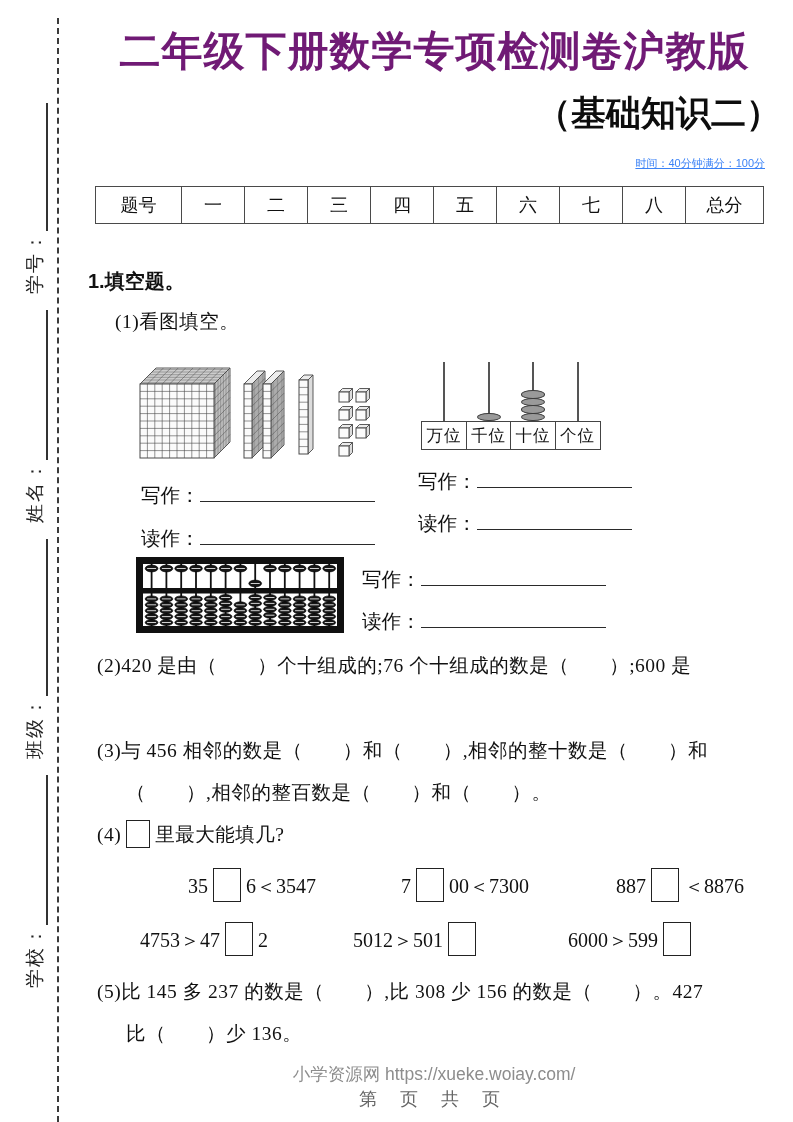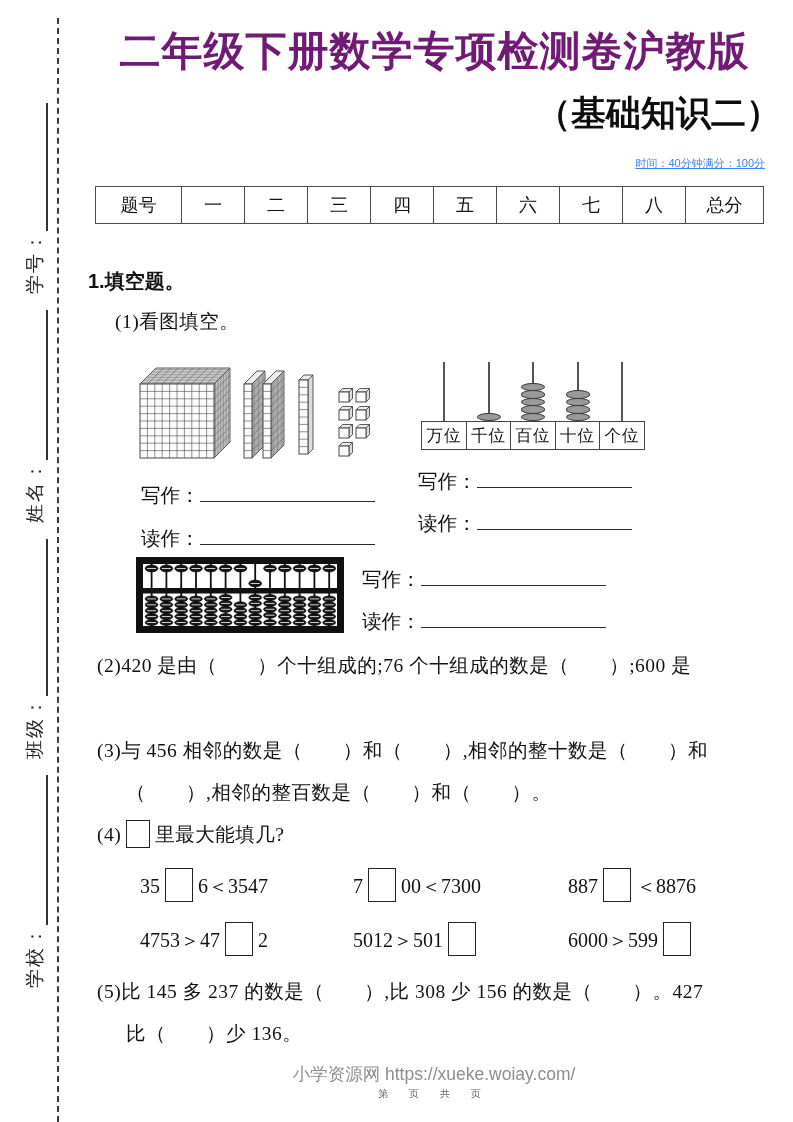--- a/index.html
+++ b/index.html
@@ -67,29 +67,29 @@
   .wrA1 { left:141px; top:482px; } .wrA2 { left:141px; top:525px; }
   .wrB1 { left:418px; top:468px; } .wrB2 { left:418px; top:510px; }
   .wrC1 { left:362px; top:566px; } .wrC2 { left:362px; top:608px; }
   .b175{width:175px}.b155{width:155px}.b185{width:185px}
   
   .sq { display:inline-block; border:1.7px solid #222; background:#fff; vertical-align:-7px; }
   .sq-sm { width:24px; height:28px; margin:0 5px; }
   .sq-lg { width:28px; height:34px; margin:0 5px; vertical-align:-9px; }
   .q4row { position:absolute; font-size:20px; white-space:nowrap; }
   .q4item { position:absolute; }
-  .r1 { top:868px; } .r2 { top:922px; }
+  .r1 { top:868px;margin-left:48px; } .r2 { top:922px; }
   .c1 { left:140px; } .c2 { left:353px; } .c3 { left:568px; }
   
   .footer-site { position:absolute; left:88px; right:13px; top:1062px; text-align:center;
     font-family:"Liberation Sans","DejaVu Sans",sans-serif;
     font-size:17.5px; color:#8d8d8d; }
   .footer-page { position:absolute; left:88px; right:13px; top:1087px; text-align:center;
     font-family:"Liberation Sans","DejaVu Sans",sans-serif;
-    font-size:10px; color:#666; letter-spacing:9px; }
+    font-size:18px; color:#666; letter-spacing:9px; }
 </style>
 </head>
 <body>
 
 <div class="page">
 
   <div class="cut-line"></div>
 
   <div class="sb-strip">
     <span class="sb-field">
@@ -304,31 +304,20 @@
         <div class="pv-rod"></div>
         <div class="pv-beads"></div>
         <div class="pv-box">万位</div>
       </div>
       <div class="pv-col">
         <div class="pv-rod"></div>
         <div class="pv-beads">
           <div class="pv-bead"></div>
         </div>
         <div class="pv-box">千位</div>
-      </div>
-      <div class="pv-col">
-        <div class="pv-rod"></div>
-        <div class="pv-beads">
-          <div class="pv-bead"></div>
-          <div class="pv-bead"></div>
-          <div class="pv-bead"></div>
-          <div class="pv-bead"></div>
-          <div class="pv-bead"></div>
-        </div>
-        <div class="pv-box">百位</div>
       </div>
       <div class="pv-col">
         <div class="pv-rod"></div>
         <div class="pv-beads">
           <div class="pv-bead"></div>
           <div class="pv-bead"></div>
           <div class="pv-bead"></div>
           <div class="pv-bead"></div>
         </div>
         <div class="pv-box">十位</div>

